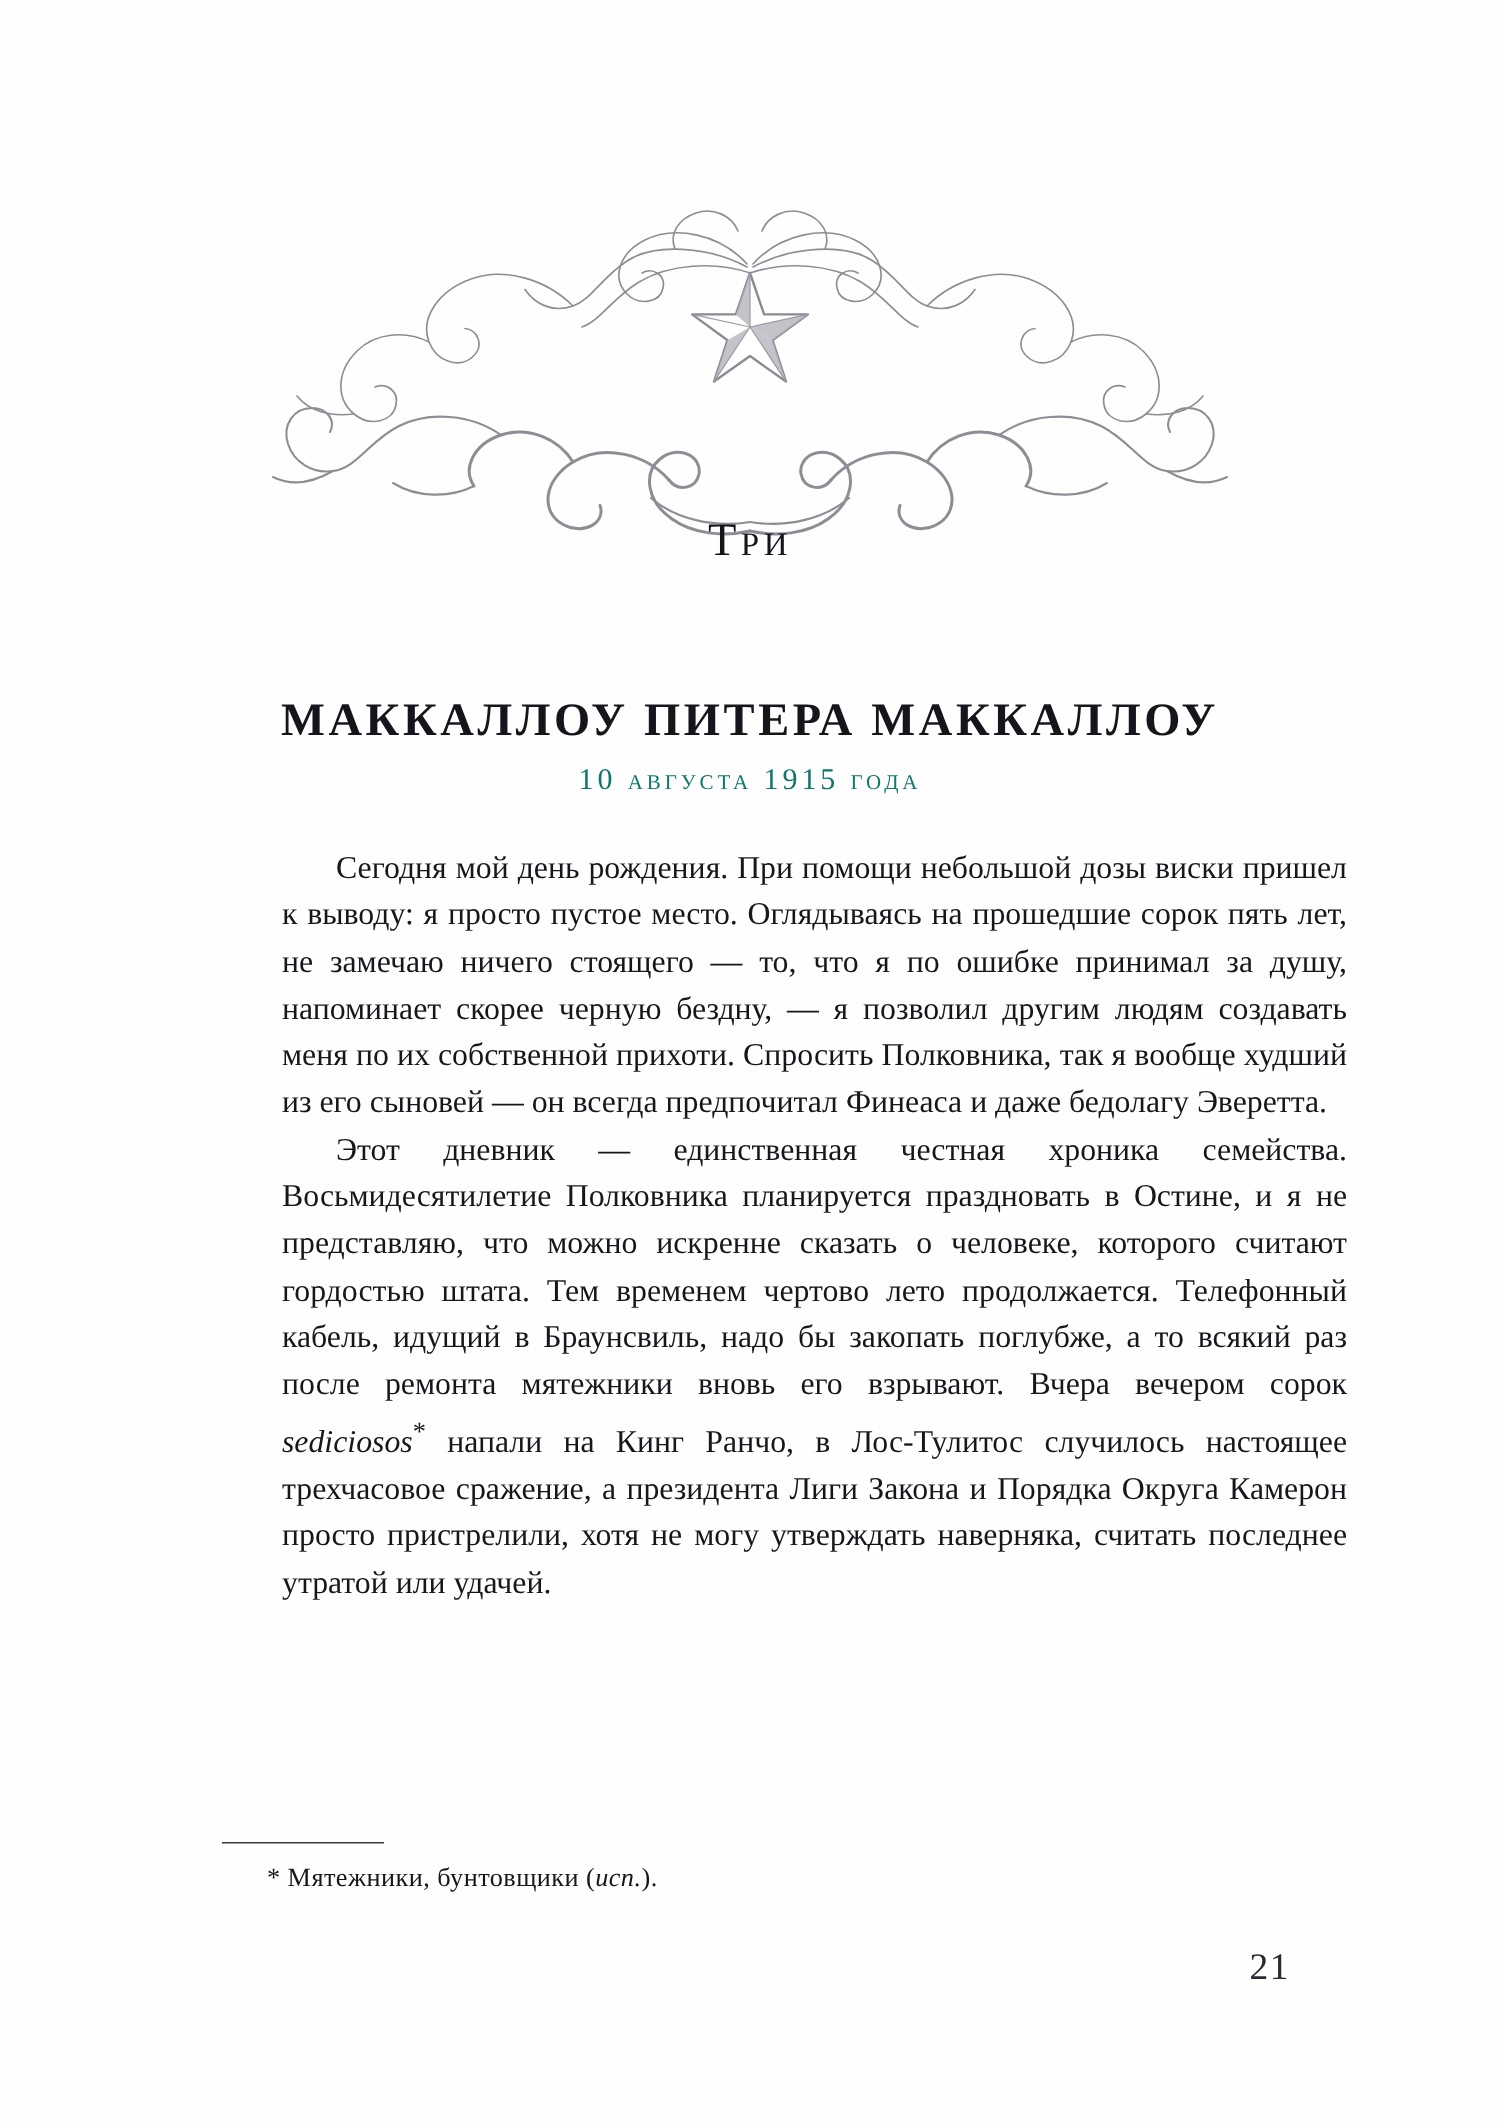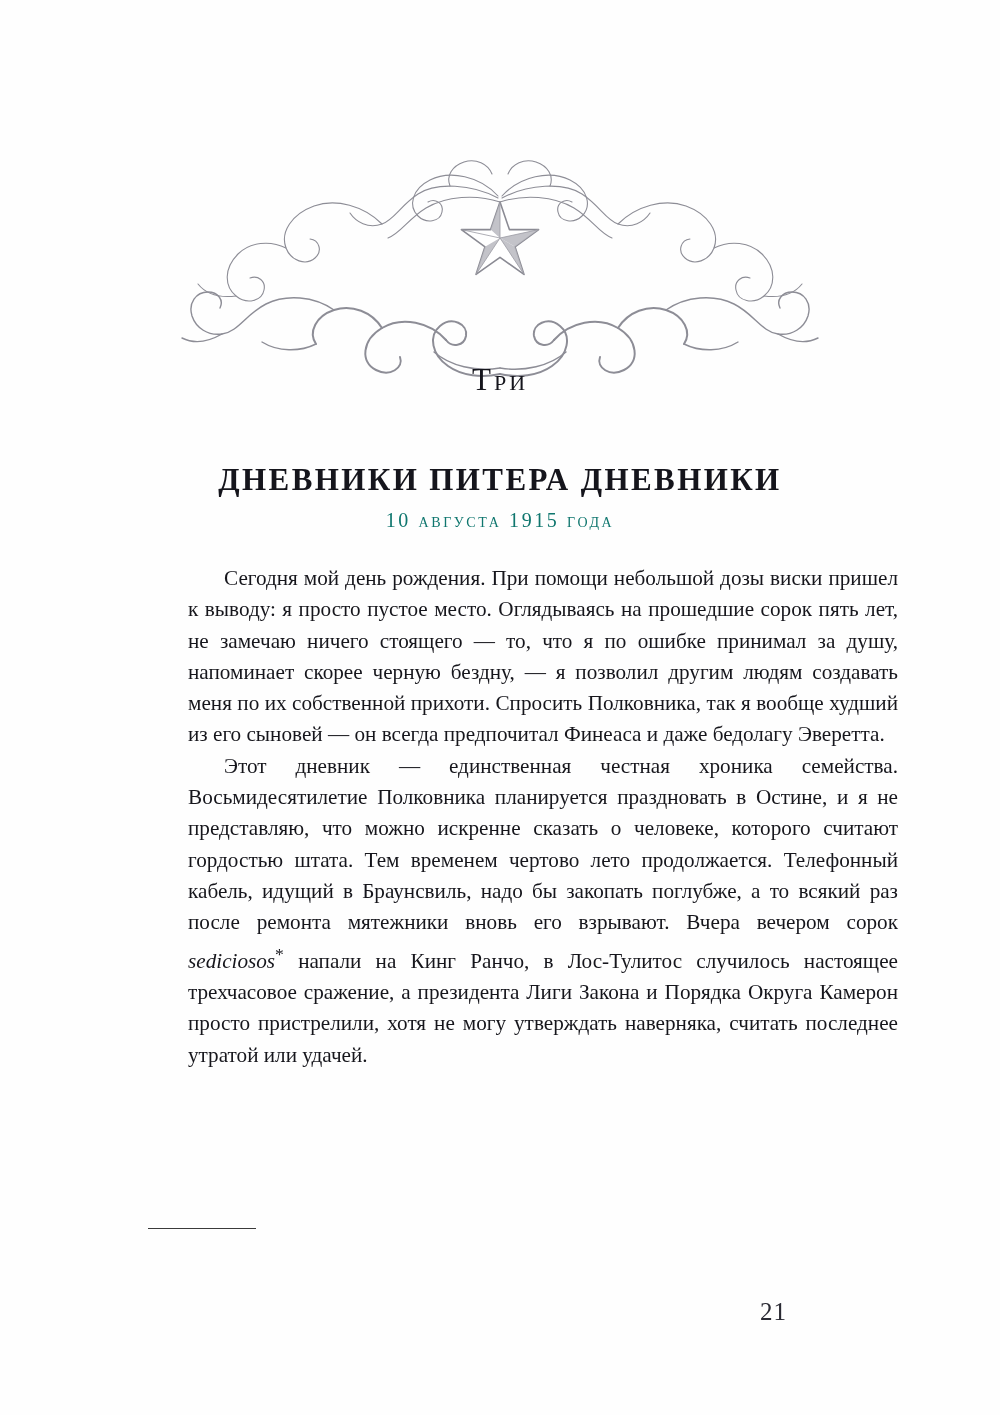--- a/index.html
+++ b/index.html
@@ -19,21 +19,21 @@
   .page {
     position: absolute;
     inset: 0;
     background: #fefefe;
   }
 
   
   .ornament-block {
     position: absolute;
     left: 0;
-    top: 136px;
+    top: 116px;
     width: 1000px;
     height: 250px;
   }
   .ornament-svg {
     position: absolute;
     left: 150px;
     top: 0;
     width: 700px;
     height: 250px;
     display: block;
@@ -119,21 +119,21 @@
     letter-spacing: 0.3px;
   }
   .footnote-text em { font-style: italic; }
 
   
   .page-number {
     position: absolute;
     left: 760px;
     top: 1298px;
     width: 100px;
-    text-align: left;
+    text-align: right;
     font-size: 25px;
     color: #2a2a33;
     letter-spacing: 1px;
   }
 </style>
 </head>
 <body>
 
 <div class="page">
 
@@ -196,27 +196,28 @@
         </g>
         <g stroke="#9a9aa3" stroke-width="0.8" fill="none">
           <path d="M350 66 L350 102 M311.4 93.6 L350 102 M388.6 93.6 L350 102 M326 138.4 L350 102 M374 138.4 L350 102"></path>
         </g>
       </g>
     </svg>
 
     <div class="chapter-label">Три</div>
   </div>
 
-  <h1 class="diary-title">ДНЕВНИКИ ПИТЕРА ДНЕВНИКИ</h1>
+  <h1 class="diary-title">МАККАЛЛОУ ПИТЕРА МАККАЛЛОУ</h1>
   <div class="diary-date">10 августа 1915 года</div>
 
   <div class="body-text">
     <p>Сегодня мой день рождения. При помощи небольшой дозы виски пришел к выводу: я просто пустое место. Оглядываясь на прошедшие сорок пять лет, не замечаю ничего стоящего — то, что я по ошибке принимал за душу, напоминает скорее черную бездну, — я позволил другим людям создавать меня по их собственной прихоти. Спросить Полковника, так я вообще худший из его сыновей — он всегда предпочитал Финеаса и даже бедолагу Эверетта.</p>
     <p><span>Этот дневник — единственная честная хроника семейства. Восьмидесятилетие Полковника планируется праздновать в Остине, и я не представляю, что можно искренне сказать о человеке, которого считают гордостью штата. Тем временем чертово лето продолжается. Телефонный кабель, идущий в Браунсвиль, надо бы закопать поглубже, а то всякий раз после ремонта мятежники вновь его взрывают. Вчера вечером сорок </span><em>sediciosos</em><sup>*</sup><span> напали на Кинг Ранчо, в Лос-Тулитос случилось настоящее трехчасовое сражение, а президента Лиги Закона и Порядка Округа Камерон просто пристрелили, хотя не могу утверждать наверняка, считать последнее утратой или удачей.</span></p>
   </div>
 
   <div class="footnote">
     <div class="footnote-rule"></div>
+    <div class="footnote-text"><span>*</span><span> Мятежники, бунтовщики (</span><em>исп.</em><span>).</span></div>
   </div>
 
   <div class="page-number">21</div>
 
 </div>
 
 </body></html>

